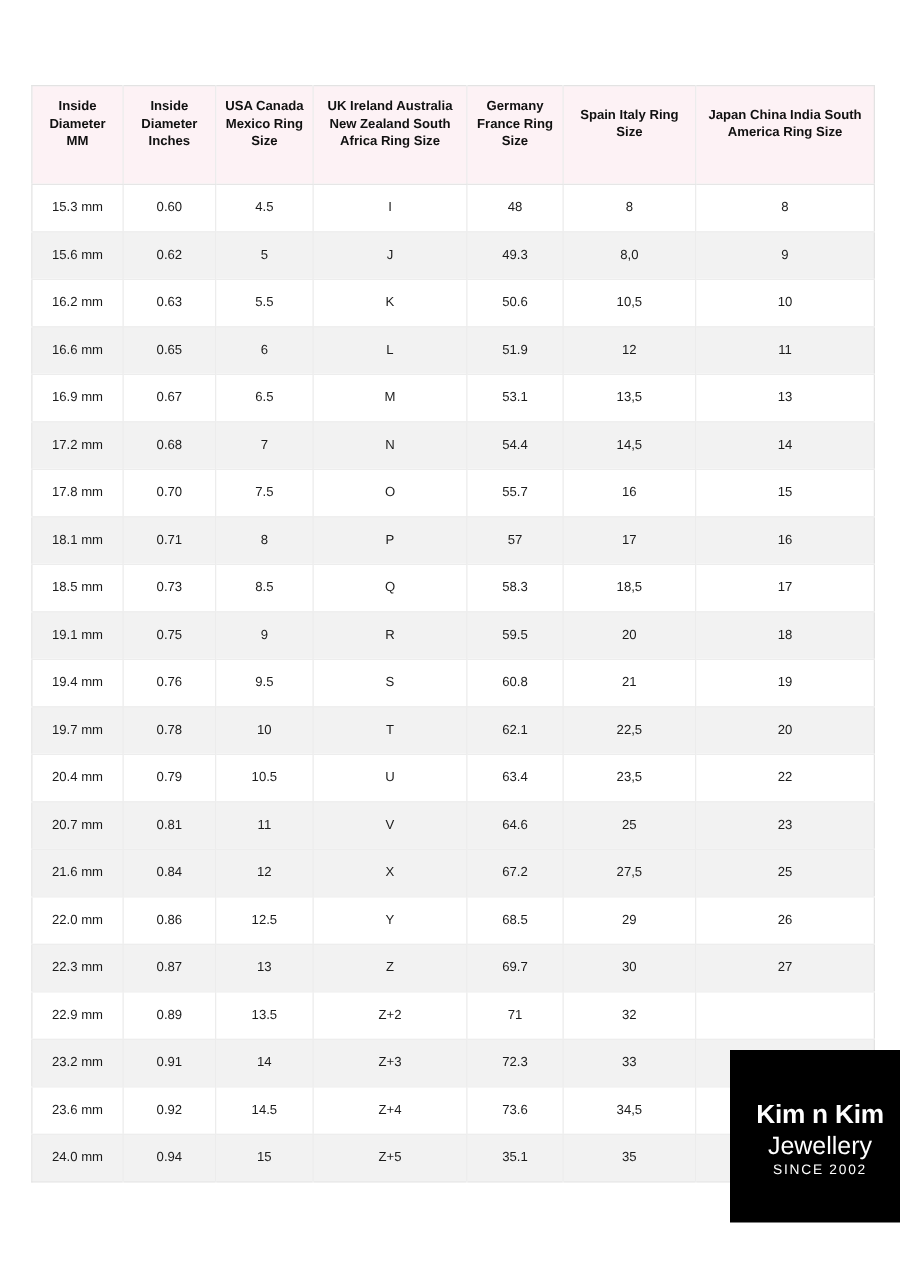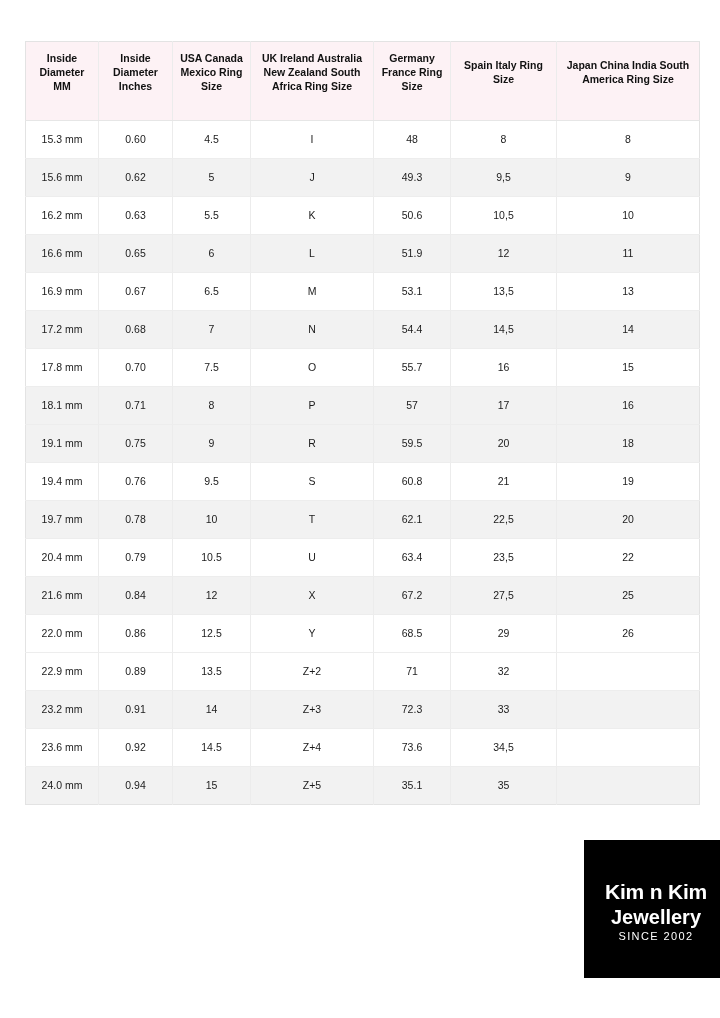--- a/index.html
+++ b/index.html
@@ -26,20 +26,21 @@
     left: 25px;
     top: 41px;
     width: 674px;
   }
 
   table.ring-table {
     border-collapse: collapse;
     table-layout: fixed;
     width: 674px;
     border: 1px solid #e3e3e3;
+    margin-top: 27px;
   }
 
   table.ring-table col.c0 { width: 73px; }
   table.ring-table col.c1 { width: 74px; }
   table.ring-table col.c2 { width: 78px; }
   table.ring-table col.c3 { width: 123px; }
   table.ring-table col.c4 { width: 77px; }
   table.ring-table col.c5 { width: 106px; }
   table.ring-table col.c6 { width: 143px; }
 
@@ -100,21 +101,21 @@
   }
   .logo-name {
     font-size: 21px;
     font-weight: bold;
     letter-spacing: -0.2px;
     line-height: 1.1;
     white-space: nowrap;
   }
   .logo-sub {
     font-size: 20px;
-    font-weight: 700;
+    font-weight: 400;
     line-height: 1.25;
     margin-top: 2px;
     white-space: nowrap;
   }
   .logo-since {
     font-size: 11px;
     font-weight: 400;
     letter-spacing: 1.4px;
     margin-top: 0;
     white-space: nowrap;
@@ -156,21 +157,21 @@
             <td>48</td>
             <td>8</td>
             <td>8</td>
           </tr>
           <tr class="odd">
             <td>15.6 mm</td>
             <td>0.62</td>
             <td>5</td>
             <td>J</td>
             <td>49.3</td>
-            <td>9,5</td>
+            <td>8,0</td>
             <td>9</td>
           </tr>
           <tr class="even">
             <td>16.2 mm</td>
             <td>0.63</td>
             <td>5.5</td>
             <td>K</td>
             <td>50.6</td>
             <td>10,5</td>
             <td>10</td>
@@ -213,20 +214,29 @@
           </tr>
           <tr class="odd">
             <td>18.1 mm</td>
             <td>0.71</td>
             <td>8</td>
             <td>P</td>
             <td>57</td>
             <td>17</td>
             <td>16</td>
           </tr>
+          <tr class="even">
+            <td>18.5 mm</td>
+            <td>0.73</td>
+            <td>8.5</td>
+            <td>Q</td>
+            <td>58.3</td>
+            <td>18,5</td>
+            <td>17</td>
+          </tr>
           <tr class="odd">
             <td>19.1 mm</td>
             <td>0.75</td>
             <td>9</td>
             <td>R</td>
             <td>59.5</td>
             <td>20</td>
             <td>18</td>
           </tr>
           <tr class="even">
@@ -250,37 +260,55 @@
           <tr class="even">
             <td>20.4 mm</td>
             <td>0.79</td>
             <td>10.5</td>
             <td>U</td>
             <td>63.4</td>
             <td>23,5</td>
             <td>22</td>
           </tr>
           <tr class="odd">
+            <td>20.7 mm</td>
+            <td>0.81</td>
+            <td>11</td>
+            <td>V</td>
+            <td>64.6</td>
+            <td>25</td>
+            <td>23</td>
+          </tr>
+          <tr class="odd">
             <td>21.6 mm</td>
             <td>0.84</td>
             <td>12</td>
             <td>X</td>
             <td>67.2</td>
             <td>27,5</td>
             <td>25</td>
           </tr>
           <tr class="even">
             <td>22.0 mm</td>
             <td>0.86</td>
             <td>12.5</td>
             <td>Y</td>
             <td>68.5</td>
             <td>29</td>
             <td>26</td>
           </tr>
+          <tr class="odd">
+            <td>22.3 mm</td>
+            <td>0.87</td>
+            <td>13</td>
+            <td>Z</td>
+            <td>69.7</td>
+            <td>30</td>
+            <td>27</td>
+          </tr>
           <tr class="even">
             <td>22.9 mm</td>
             <td>0.89</td>
             <td>13.5</td>
             <td>Z+2</td>
             <td>71</td>
             <td>32</td>
             <td></td>
           </tr>
           <tr class="odd">

